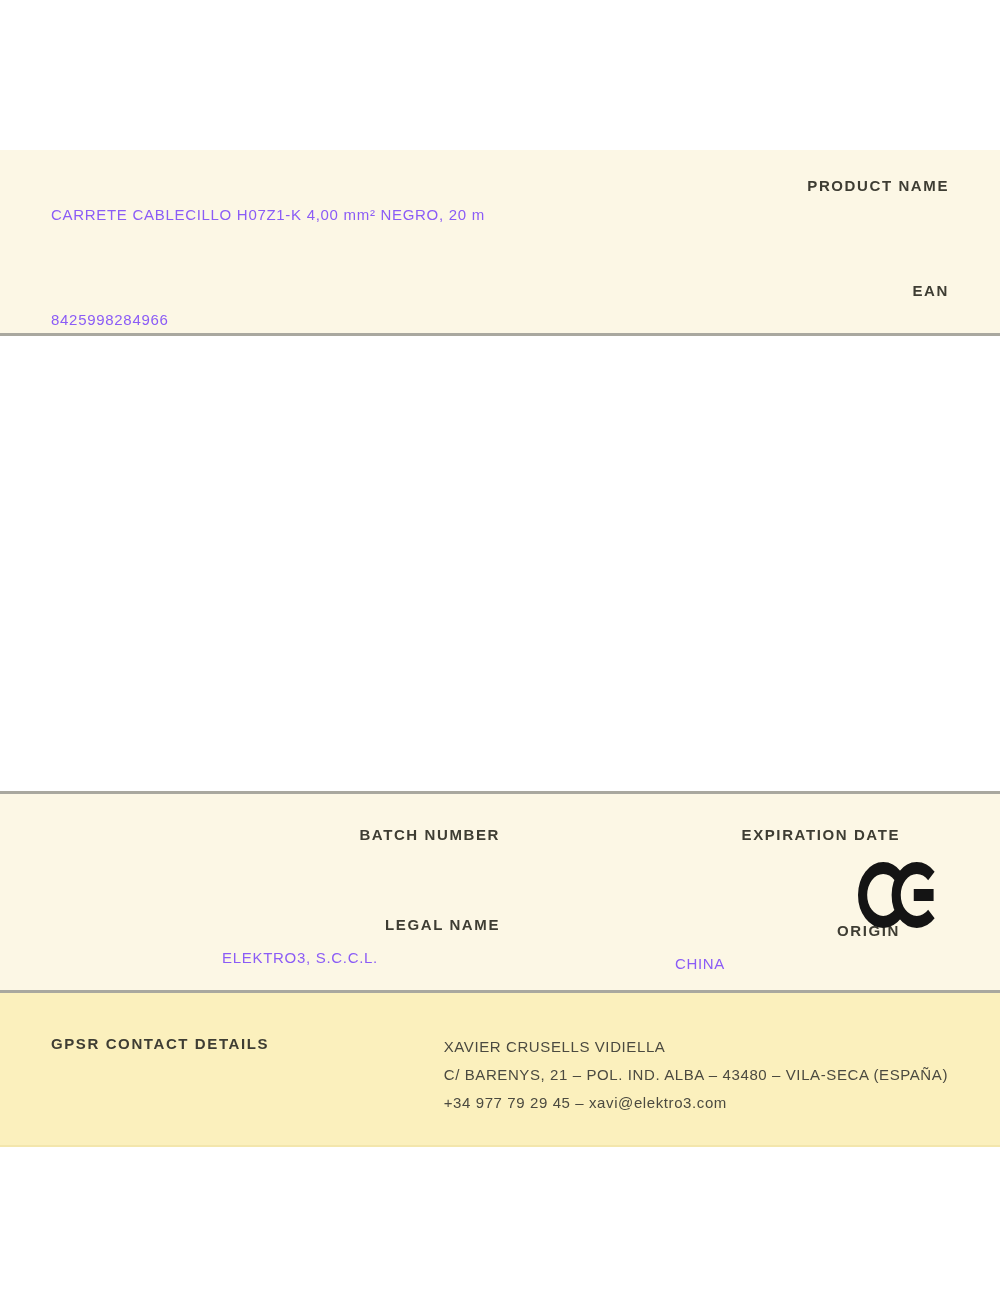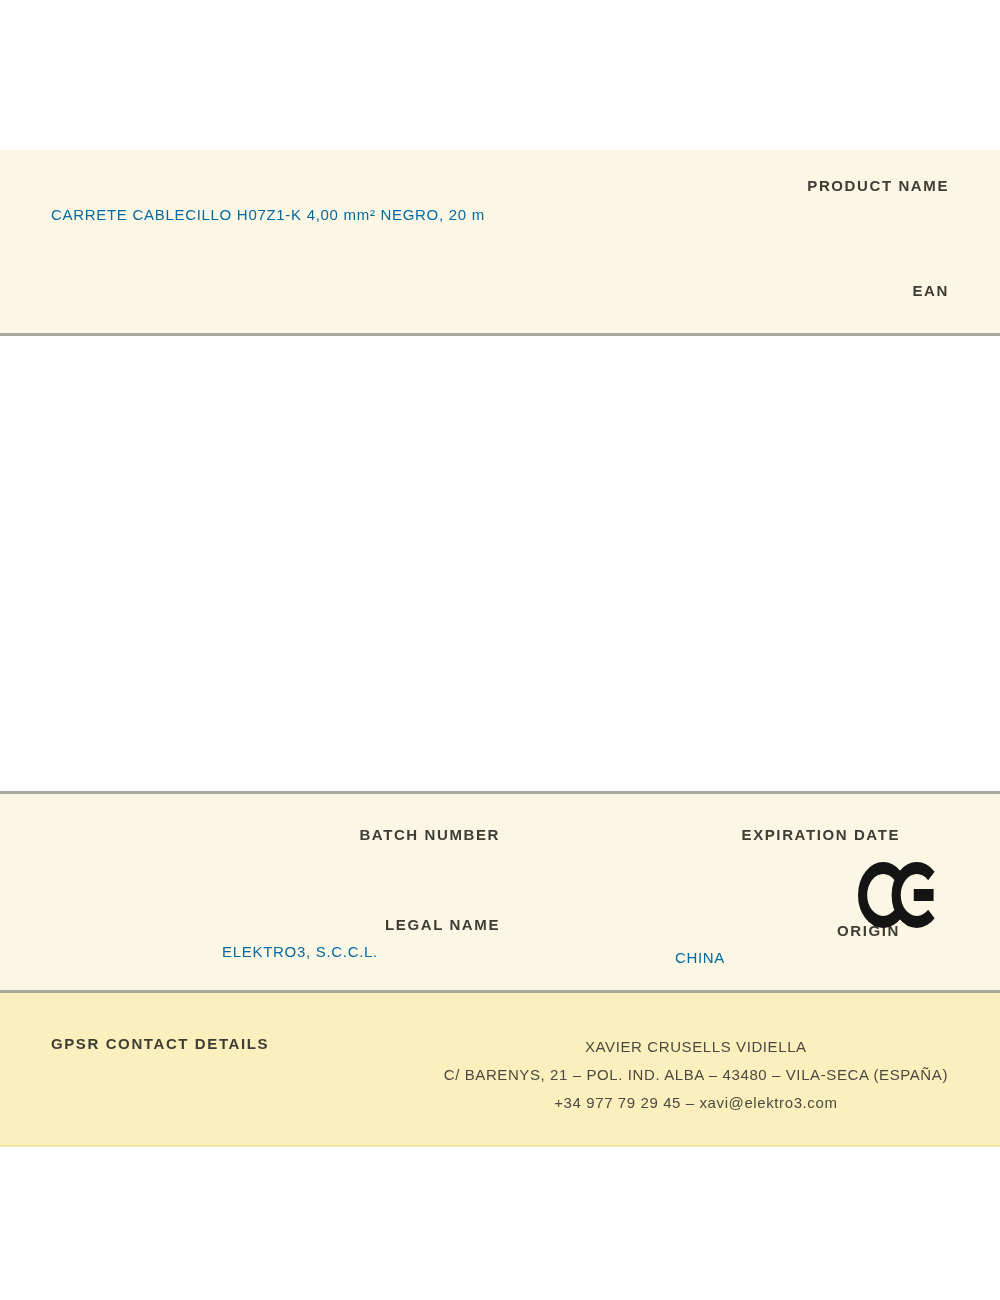--- a/index.html
+++ b/index.html
@@ -6,21 +6,21 @@
   body{
     width:1000px;height:1300px;position:relative;
     background:#ffffff;
     font-family:"Liberation Sans", sans-serif;
     -webkit-font-smoothing:antialiased;
   }
   .label{
     font-weight:bold;font-size:15px;letter-spacing:1.6px;color:#3e3d33;text-align:right;
   }
   .value{
-    font-size:15px;letter-spacing:0.7px;color:#0369a1;
+    font-size:15px;letter-spacing:0.7px;color:#8b5cf6;
   }
 
   
   .section-product{
     position:absolute;left:0;top:150px;width:1000px;height:183px;
     background:#fcf7e5;border-bottom:3px solid #a9a89f;
     box-sizing:content-box;
   }
   .section-product .inner{padding:27px 51px 0 51px;}
   .section-product .value{margin-top:12px;}
@@ -30,42 +30,43 @@
   .section-details{
     position:absolute;left:0;top:791px;width:1000px;height:196px;
     background:#fcf7e5;
     border-top:3px solid #a9a89f;border-bottom:3px solid #a9a89f;
   }
   .cell{position:absolute;width:400px;text-align:center;}
   .cell-batch{left:100px;top:32px;}
   .cell-expiration{left:500px;top:32px;}
   .cell-legal{left:100px;top:122px;}
   .cell-origin{left:500px;top:128px;}
-  .cell .value{margin-top:10px;}
+  .cell .value{margin-top:16px;}
   .ce-mark{position:absolute;right:58px;top:68px;width:84px;height:66px;}
 
   
   .section-contact{
     position:absolute;left:0;top:993px;width:1000px;height:152px;
     background:#fbf0bd;border-bottom:2px solid #f3e6ac;
   }
   .contact-label{position:absolute;left:51px;top:42px;}
   .contact-block{
-    position:absolute;right:52px;top:40px;text-align:center;
+    position:absolute;right:52px;top:40px;text-align:left;
     font-size:15px;letter-spacing:0.6px;color:#4b4a40;line-height:28px;
   }
 </style>
 </head>
 <body>
 
 <div class="section-product">
   <div class="inner">
     <div class="label">PRODUCT NAME</div>
     <div class="value">CARRETE CABLECILLO H07Z1-K 4,00 mm² NEGRO, 20 m</div>
     <div class="label label-ean">EAN</div>
+    <div class="value">8425998284966</div>
   </div>
 </div>
 
 <div class="section-details">
   <div class="cell cell-expiration">
     <div class="label">EXPIRATION DATE</div>
     <div class="value"></div>
   </div>
   <div class="cell cell-batch">
     <div class="label">BATCH NUMBER</div>

